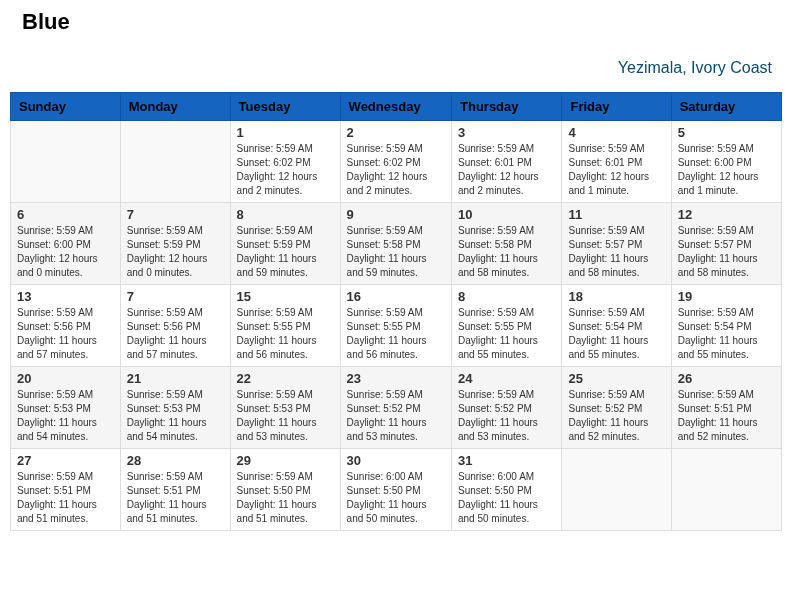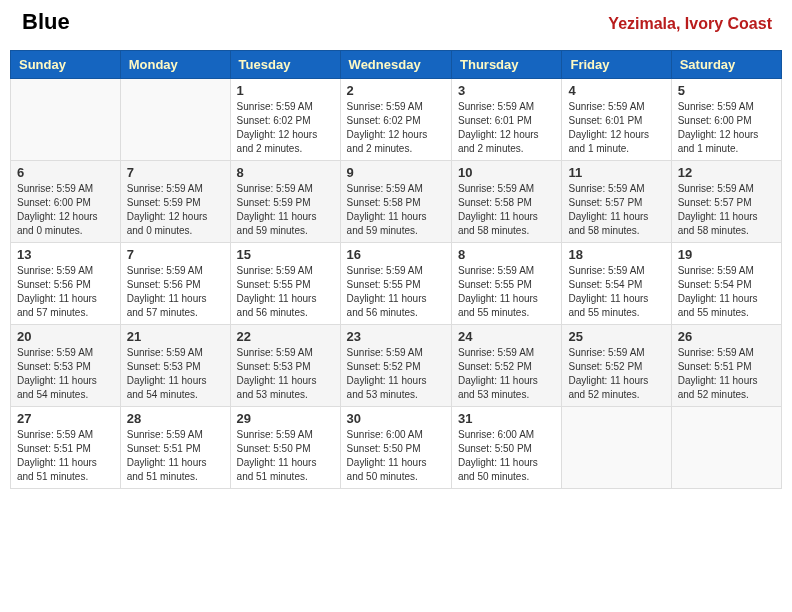--- a/index.html
+++ b/index.html
@@ -30,31 +30,32 @@
     .month-title {
       text-align: right;
     }
     .month-title h1 {
       font-size: 32px;
       font-weight: bold;
       color: #333;
     }
     .month-title h2 {
       font-size: 16px;
-      color: #b91c1c;
-      font-weight: bold;
+      color: #0c4a6e;
+      font-weight: normal;
+      margin-top: 44px;
     }
     .calendar {
       width: 100%;
       border-collapse: collapse;
       border: 1px solid #ccc;
     }
     .calendar th {
       background-color: #1565c0;
-      color: #fef9c3;
+      color: #000000;
       text-align: left;
       padding: 6px 8px;
       font-size: 13px;
       border: 1px solid #1255a0;
     }
     .calendar td {
       border: 1px solid #ddd;
       vertical-align: top;
       padding: 4px 6px;
       width: 113px;

